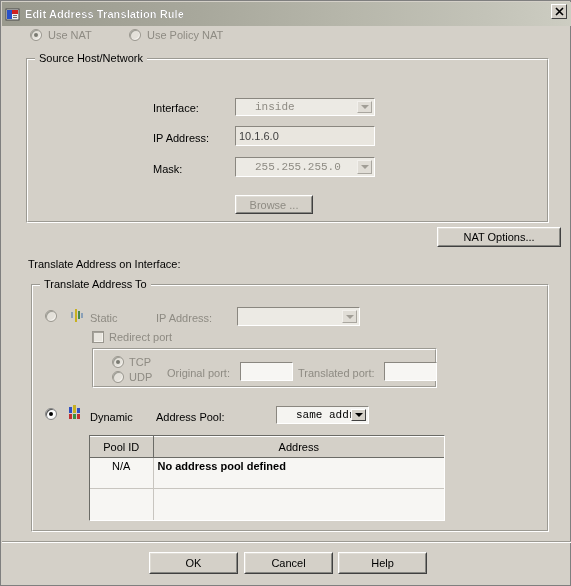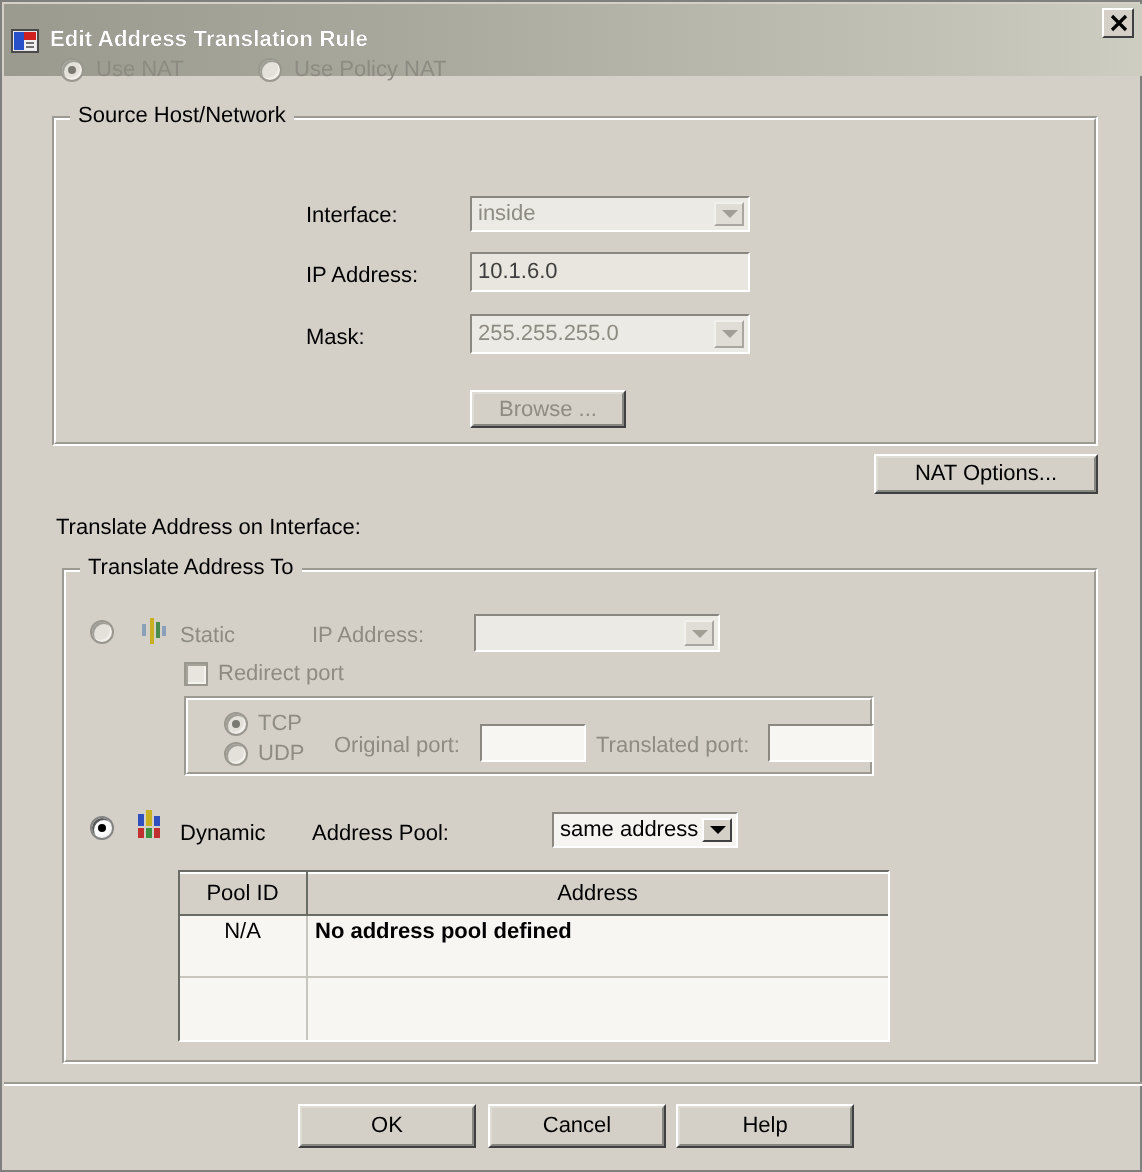--- a/index.html
+++ b/index.html
@@ -23,21 +23,21 @@
     box-sizing: border-box;
     background: #d4d0c8;
     border: 1px solid #7f7f7f;
   }
 
   
   .titlebar {
     position: absolute;
     left: 1px; top: 1px;
     width: 569px;
-    height: 36px;
+    height: 24px;
     background: linear-gradient(to right, #9a9a8e 0%, #a8a89c 35%, #b6b6aa 60%, #c3c3b8 85%, #cdcdc2 100%);
     display: flex;
     align-items: center;
     box-sizing: border-box;
   }
   .title-icon {
     width: 16px;
     height: 15px;
     margin-left: 3px;
     margin-right: 4px;
@@ -164,25 +164,26 @@
     position: absolute;
     box-sizing: border-box;
     border: 1px solid;
     border-color: #8a8780 #ffffff #ffffff #8a8780;
     background: #f5f4f1;
     display: flex;
     align-items: center;
   }
   .combo .combo-text {
     flex: 1 1 auto;
-    padding-left: 3px;
+    padding-left: 19px;
     font-size: 11px;
     color: #000;
     white-space: nowrap;
     overflow: hidden;
+    font-family: Liberation Mono, monospace;
   }
   .combo.disabled { background: #eceae4; }
   .combo.disabled .combo-text { color: #8e8b83; }
   .combo .combo-btn {
     width: 15px;
     height: calc(100% - 4px);
     margin-right: 2px;
     background: #d4d0c8;
     border: 1px solid;
     border-color: #ffffff #404040 #404040 #ffffff;
@@ -353,21 +354,21 @@
   <div class="lbl" style="position:absolute; left:152px; top:162px;">Mask:</div>
   <div class="combo disabled" style="left:234px; top:156px; width:140px; height:20px;">
     <span class="combo-text">255.255.255.0</span>
     <span class="combo-btn">
         <span class="arrow"></span>
       </span>
   </div>
 
   <div class="btn disabled" style="left:234px; top:194px; width:78px; height:19px;">Browse ...</div>
 
-  <div class="btn" style="left:436px; top:226px; width:112px; height:20px;">NAT Options...</div>
+  <div class="btn" style="left:436px; top:226px; width:124px; height:20px;">NAT Options...</div>
 
   <div class="lbl" style="position:absolute; left:27px; top:257px;">Translate Address on Interface:</div>
 
   <div class="groupbox" style="left:30px; top:283px; width:518px; height:248px;">
     <div class="gb-inner"></div>
     <div class="gb-title">Translate Address To</div>
   </div>
 
   <div style="position:absolute; left:44px; top:309px; display:flex; align-items:center;">
     <span class="radio disabled"></span>

